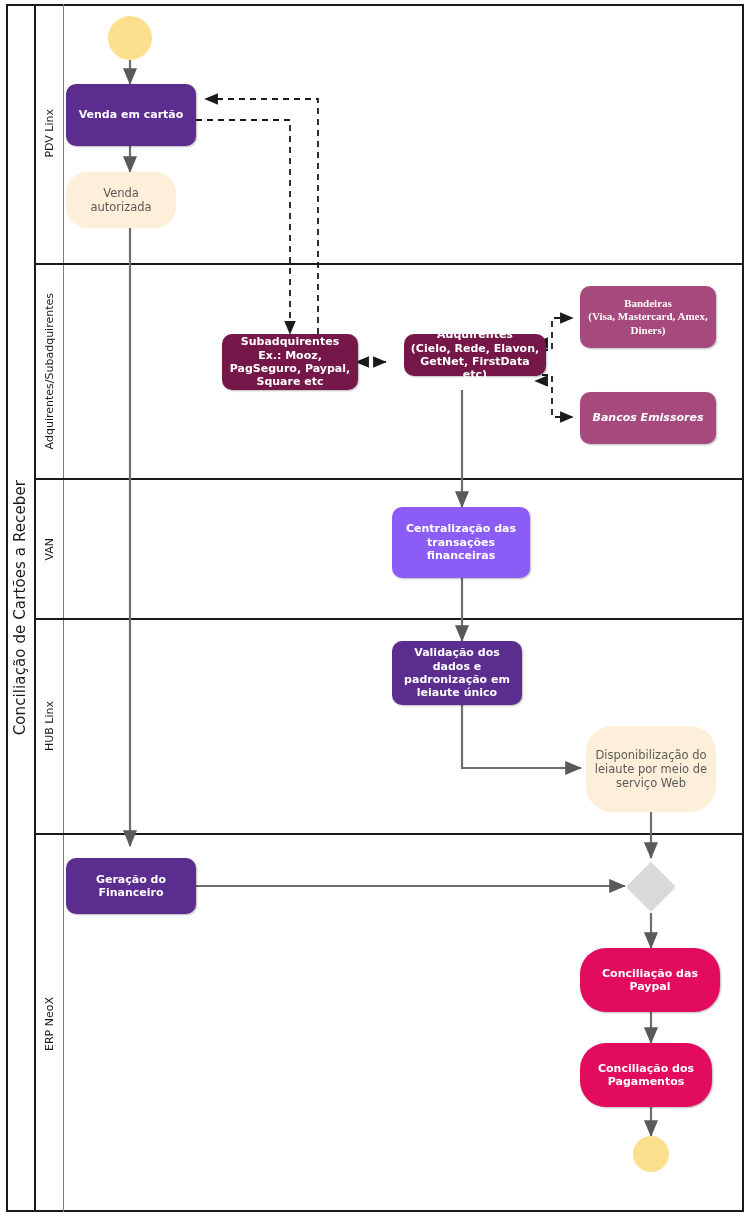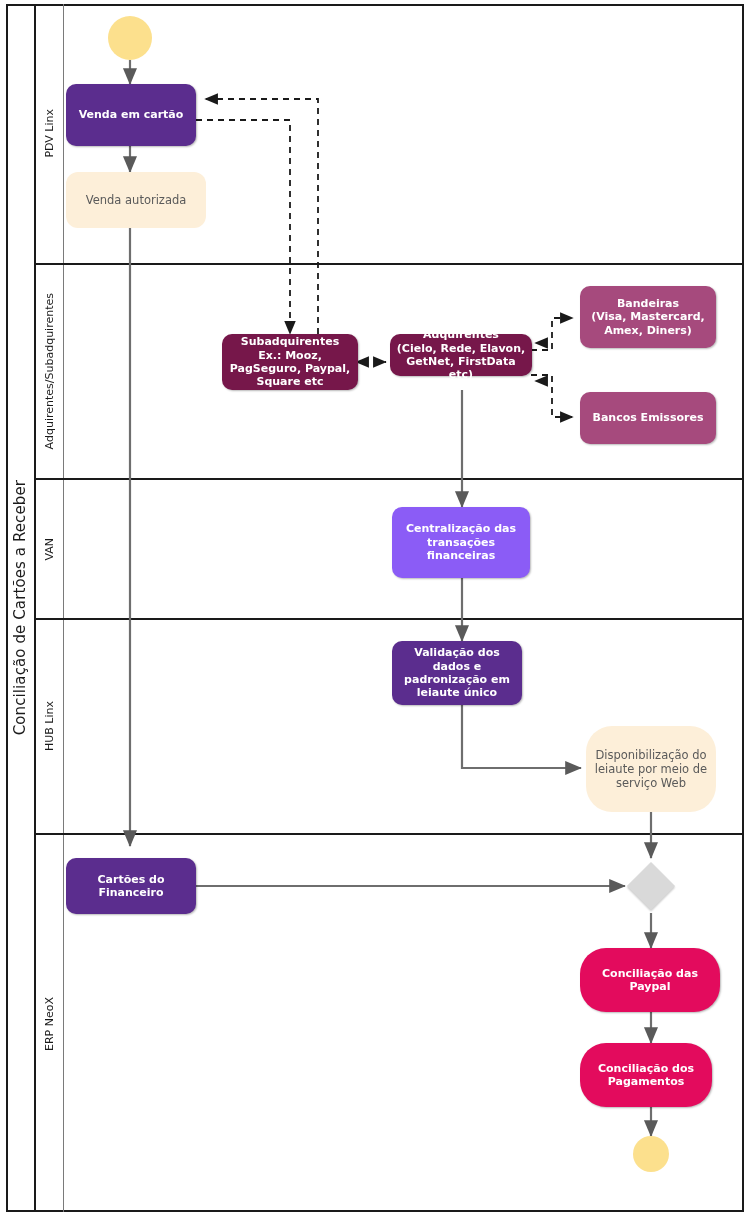--- a/index.html
+++ b/index.html
@@ -218,54 +218,54 @@
   </svg>
 
   <div class="node n-circle" style="left:108px; top:16px; width:44px; height:44px;">
     <span></span>
   </div>
 
   <div class="node n-task n-purple" style="left:66px; top:84px; width:130px; height:62px;">
     <span>Venda em cartão</span>
   </div>
 
-  <div class="node n-cream" style="left:66px; top:172px; width:140px; height:56px;">
+  <div class="node n-cream" style="left:66px; top:172px; width:110px; height:56px;border-radius:21px;">
     <span>Venda autorizada</span>
   </div>
 
   <div class="node n-task n-maroon" style="left:222px; top:334px; width:136px; height:56px;">
     <span>Subadquirentes<br>Ex.: Mooz, PagSeguro, Paypal, Square etc</span>
   </div>
 
-  <div class="node n-task n-maroon" style="left:390px; top:334px; width:142px; height:42px;">
+  <div class="node n-task n-maroon" style="left:404px; top:334px; width:142px; height:42px;">
     <span>Adquirentes<br>(Cielo, Rede, Elavon, GetNet, FirstData etc)</span>
   </div>
 
-  <div class="node n-task n-mauve" style="left:580px; top:286px; width:136px; height:62px;">
+  <div class="node n-task n-mauve" style="left:580px; top:286px; width:136px; height:62px;font-family:Liberation Serif, serif;">
     <span>Bandeiras<br>(Visa, Mastercard, Amex, Diners)</span>
   </div>
 
-  <div class="node n-task n-mauve" style="left:580px; top:392px; width:136px; height:52px;">
+  <div class="node n-task n-mauve" style="left:580px; top:392px; width:136px; height:52px;font-style:italic;">
     <span>Bancos Emissores</span>
   </div>
 
   <div class="node n-task n-dark" style="left:392px; top:507px; width:138px; height:71px;">
     <span>Centralização das transações financeiras</span>
   </div>
 
   <div class="node n-cream rounder" style="left:586px; top:726px; width:130px; height:86px;">
     <span>Disponibilização do leiaute por meio de serviço Web</span>
   </div>
 
   <div class="node n-task n-purple" style="left:392px; top:641px; width:130px; height:64px;">
     <span>Validação dos dados e padronização em leiaute único</span>
   </div>
 
   <div class="node n-task n-purple" style="left:66px; top:858px; width:130px; height:56px;">
-    <span>Cartões do Financeiro</span>
+    <span>Geração do Financeiro</span>
   </div>
 
   <div class="node n-diamond" style="left:627px; top:862px; width:48px; height:48px;">
     <i></i>
   </div>
 
   <div class="node n-task n-pink" style="left:580px; top:948px; width:140px; height:64px;">
     <span>Conciliação das Paypal</span>
   </div>
 

